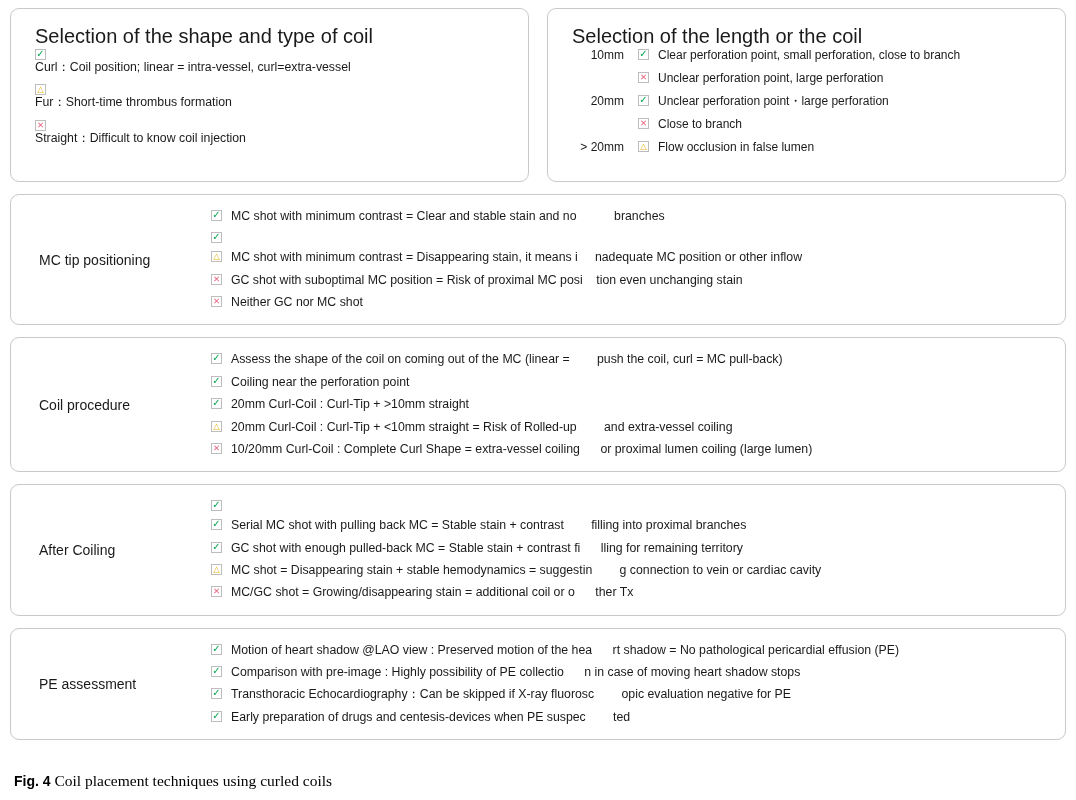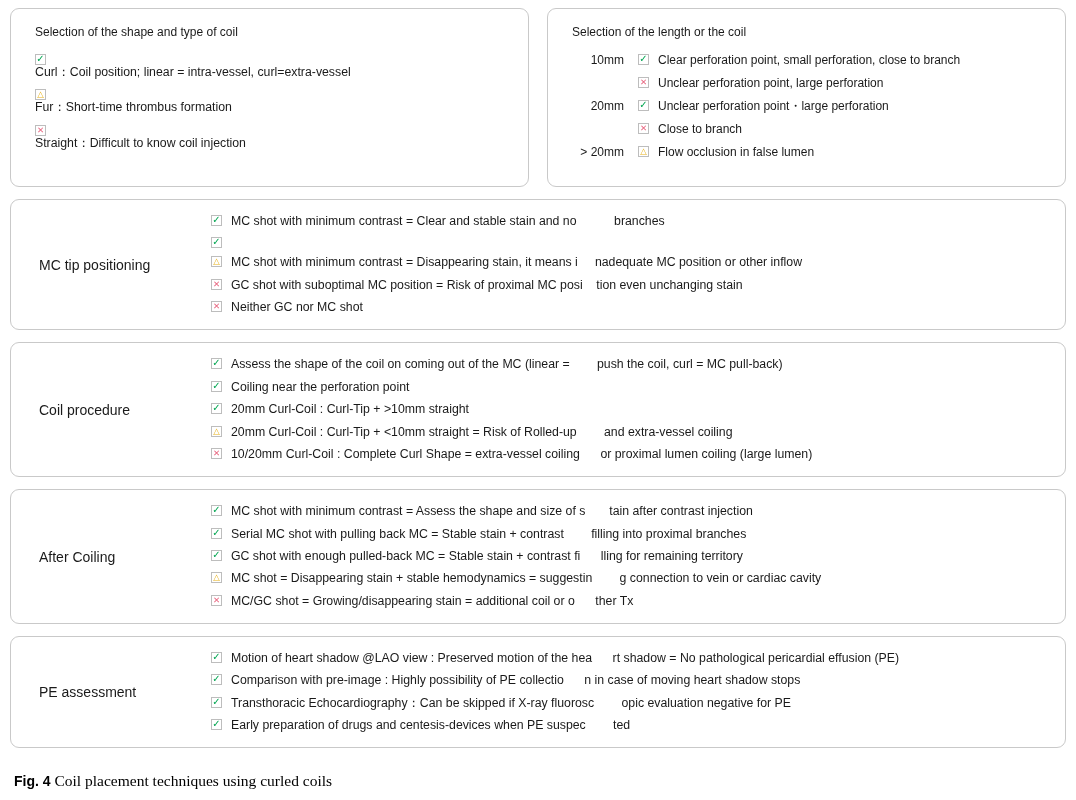--- a/index.html
+++ b/index.html
@@ -31,23 +31,22 @@
     border-radius: 9px;
     background: #ffffff;
     box-sizing: border-box;
   }
   .panel.top {
     flex: 1 1 0;
     padding: 16px 18px 18px 24px;
     min-height: 163px;
   }
   .panel-title {
-    font-size: 12px;
+    font-size: 20px;
     color: #1a1a1a;
-    margin-bottom: 14px;
   }
   .legend-list {
     margin: 0;
     padding: 0;
     list-style: none;
   }
   .legend-row {
     display: flex;
     align-items: flex-start;
     margin-bottom: 8px;
@@ -263,21 +262,20 @@
         <span class="item-text">10/20mm Curl-Coil : Complete Curl Shape = extra-vessel coiling      or proximal lumen coiling (large lumen)</span>
       </div>
     </div>
   </div>
 
   <div class="panel section">
     <div class="section-label">After Coiling</div>
     <div class="section-items">
       <div class="item-row">
         <span class="mark check"></span>
-        <span class="item-text">MC shot with minimum contrast = Assess the shape and size of s       tain after contrast injection</span>
       </div>
       <div class="item-row">
         <span class="mark check"></span>
         <span class="item-text">Serial MC shot with pulling back MC = Stable stain + contrast        filling into proximal branches</span>
       </div>
       <div class="item-row">
         <span class="mark check"></span>
         <span class="item-text">GC shot with enough pulled-back MC = Stable stain + contrast fi      lling for remaining territory</span>
       </div>
       <div class="item-row">

